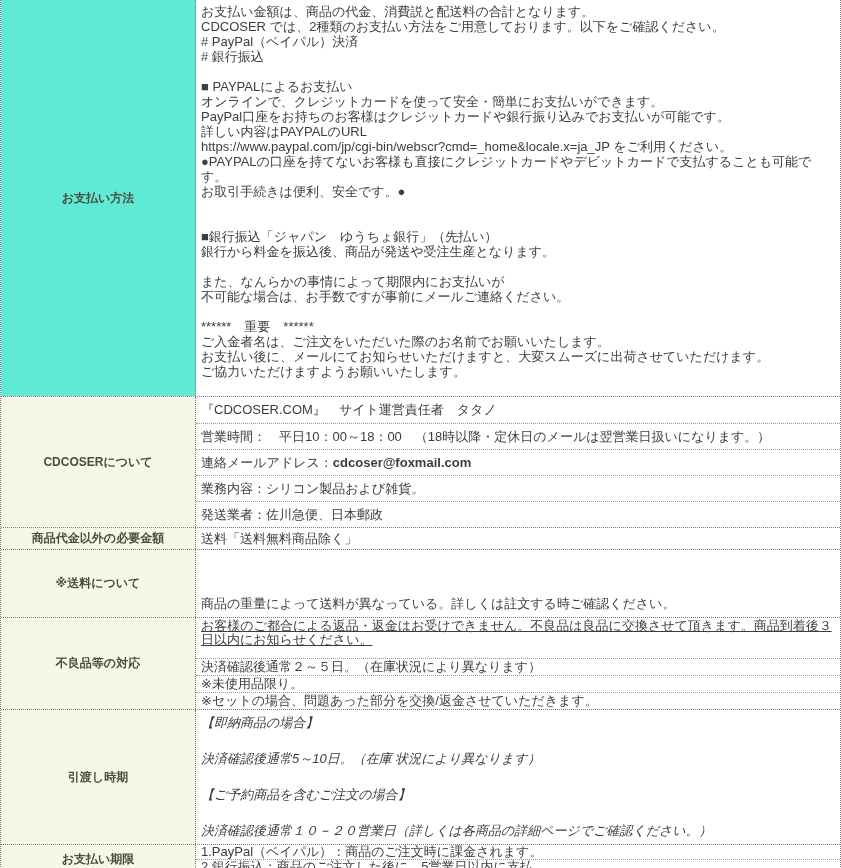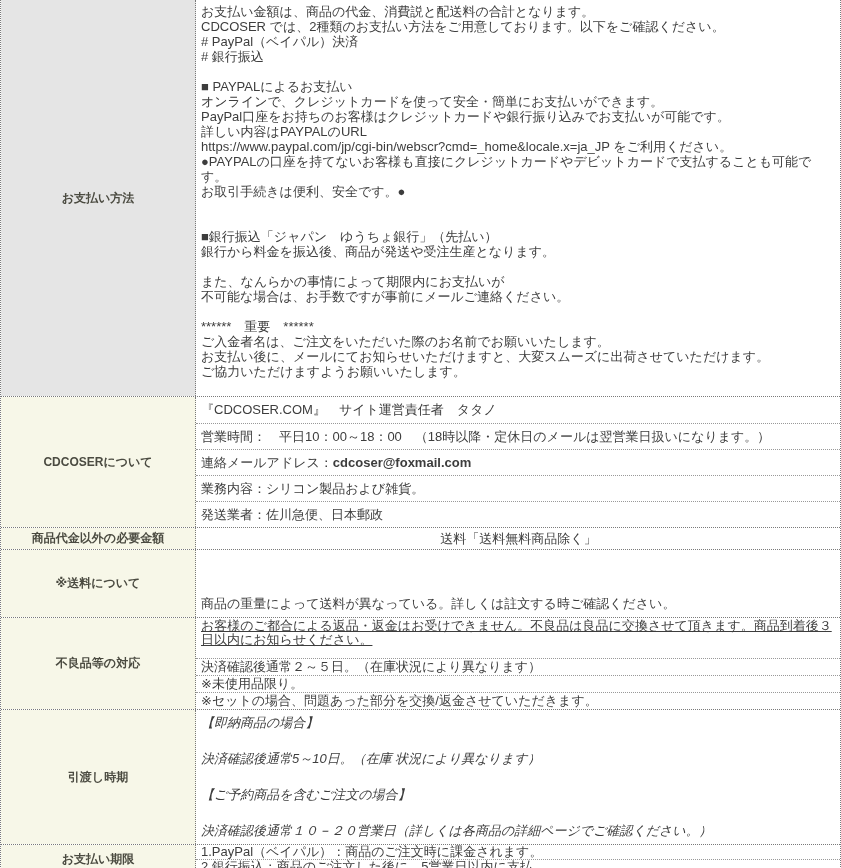--- a/index.html
+++ b/index.html
@@ -31,32 +31,32 @@
     display: flex;
     align-items: center;
     justify-content: center;
     text-align: center;
     font-weight: bold;
     font-size: 12px;
     color: #4b4b41;
     padding: 2px;
     line-height: 15px;
   }
-  .hdr.white { background: #e5e5e5; }
+  .hdr.white { background: #5eead4; }
   .content { flex: 1 1 auto; min-width: 0; display: flex; flex-direction: column; }
   .subrow { border-top: 1px dotted #999; padding: 2px 4px; line-height: 15px; }
   .content .subrow:first-child { border-top: none; }
   .line { line-height: 15px; min-height: 15px; }
   .line:empty::after { content: "\00a0"; }
   .bold { font-weight: bold; }
 
   
   .s1 .subrow { min-height: 396px; padding: 4px 4px 4px 5px; }
   .s2 .subrow { padding: 5px 4px 5px 5px; min-height: 26px; }
-  .s3 .subrow { padding: 3px 4px 3px 5px; min-height: 21px; text-align: center; }
+  .s3 .subrow { padding: 3px 4px 3px 5px; min-height: 21px; }
   .s4 .subrow { padding: 6px 4px 6px 5px; min-height: 27px; margin-top: 40px; }
   .s5 .subrow { padding: 1px 4px 1px 5px; line-height: 14px; min-height: 16px; }
   .s5 .subrow:first-child { min-height: 40px; text-decoration: underline; }
   .s6 .subrow { padding: 4px 4px 4px 5px; min-height: 125px; }
   .s6 .line { line-height: 18px; min-height: 18px; font-style: italic; }
   .s6 .line:empty { min-height: 18px; }
   .s7 .subrow { padding: 0 4px 0 5px; line-height: 14px; min-height: 14px; }
   .s8 .subrow { padding: 3px 4px 3px 5px; min-height: 21px; }
   .s9 .subrow { padding: 4px 4px 4px 5px; min-height: 22px; }
 </style>

